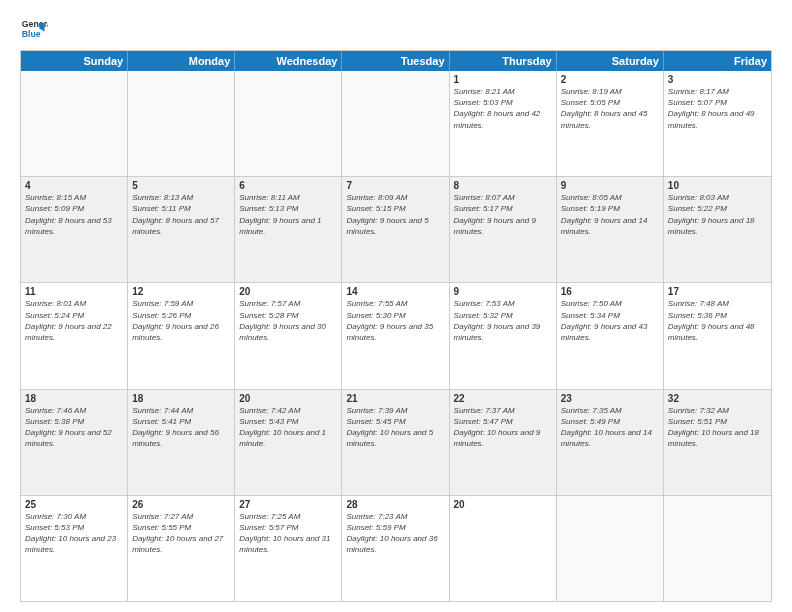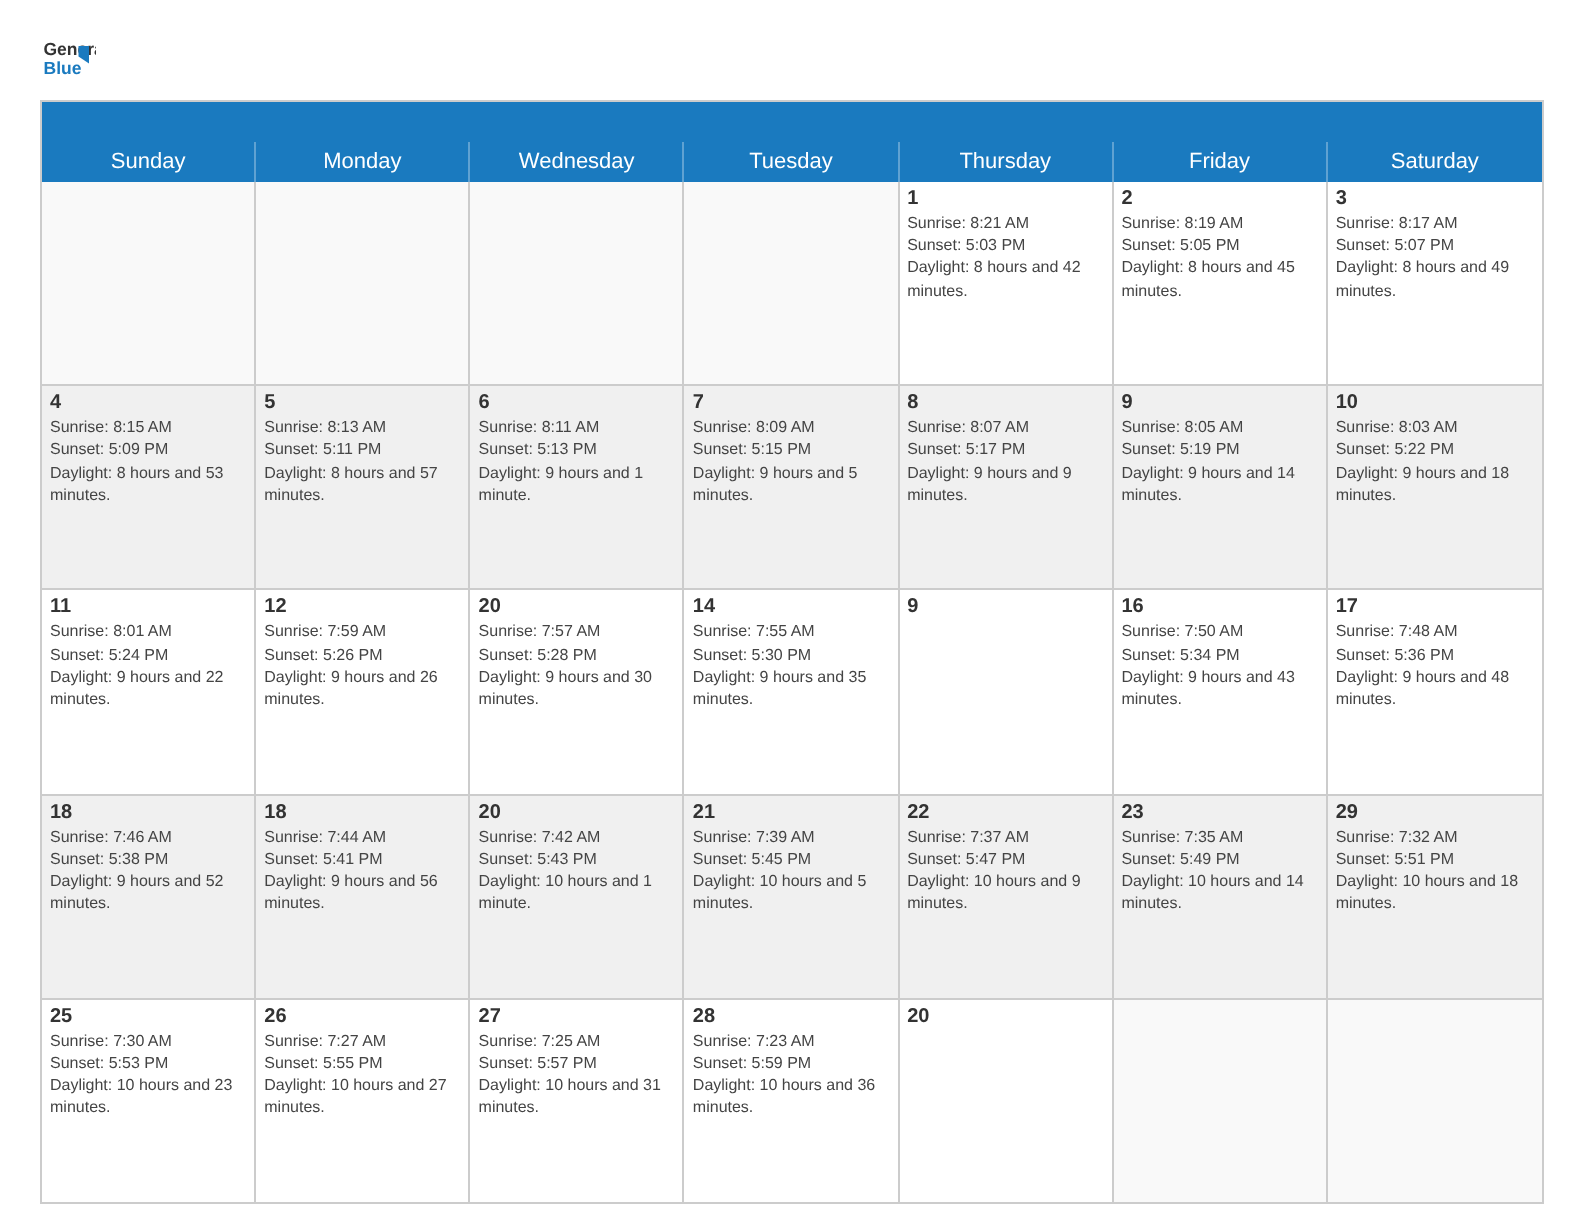--- a/index.html
+++ b/index.html
@@ -53,25 +53,24 @@
       border: 1px solid #ccc;
     }
     .cal-header-row {
       display: grid;
       grid-template-columns: repeat(7, 1fr);
       background: #1a7abf;
     }
     .cal-header-cell {
       color: #fff;
       font-size: 11px;
-      font-weight: normal;
+      font-weight: bold;
       padding: 4px 4px;
-      text-align: center;
+      text-align: right;
       border-right: 1px solid rgba(255,255,255,0.3);
-      margin-top: 20px;
     }
     .cal-header-cell:last-child { border-right: none; }
     .cal-body {
       display: flex;
       flex-direction: column;
       flex: 1;
     }
     .cal-week {
       display: grid;
       grid-template-columns: repeat(7, 1fr);
@@ -92,20 +91,21 @@
     .day-num {
       font-size: 10px;
       font-weight: bold;
       color: #333;
       margin-bottom: 1px;
     }
     .day-info {
       font-size: 8px;
       color: #444;
       line-height: 1.4;
+      font-style: italic;
     }
     .shaded {
       background: #f0f0f0;
     }
   </style>
 </head>
 <body>
 
 <div class="page">
   <div class="header">
@@ -127,22 +127,22 @@
     </div>
   </div>
 
   <div class="calendar">
     <div class="cal-header-row">
     <div class="cal-header-cell">Sunday</div>
         <div class="cal-header-cell">Monday</div>
         <div class="cal-header-cell">Wednesday</div>
         <div class="cal-header-cell">Tuesday</div>
         <div class="cal-header-cell">Thursday</div>
+        <div class="cal-header-cell">Saturday</div>
         <div class="cal-header-cell">Friday</div>
-        <div class="cal-header-cell">Saturday</div>
       </div>
     <div class="cal-body">
     <div class="cal-week">
           <div class="cal-cell empty"></div>
           <div class="cal-cell empty"></div>
           <div class="cal-cell empty"></div>
           <div class="cal-cell empty"></div>
           <div class="cal-cell">
             <div class="day-num">1</div>
             <div class="day-info">Sunrise: 8:21 AM<br>Sunset: 5:03 PM<br>Daylight: 8 hours and 42 minutes.</div>
@@ -198,20 +198,21 @@
           <div class="cal-cell">
             <div class="day-num">20</div>
             <div class="day-info">Sunrise: 7:57 AM<br>Sunset: 5:28 PM<br>Daylight: 9 hours and 30 minutes.</div>
           </div>
           <div class="cal-cell">
             <div class="day-num">14</div>
             <div class="day-info">Sunrise: 7:55 AM<br>Sunset: 5:30 PM<br>Daylight: 9 hours and 35 minutes.</div>
           </div>
           <div class="cal-cell">
             <div class="day-num">9</div>
+            <div class="day-info">Sunrise: 7:53 AM<br>Sunset: 5:32 PM<br>Daylight: 9 hours and 39 minutes.</div>
           </div>
           <div class="cal-cell">
             <div class="day-num">16</div>
             <div class="day-info">Sunrise: 7:50 AM<br>Sunset: 5:34 PM<br>Daylight: 9 hours and 43 minutes.</div>
           </div>
           <div class="cal-cell">
             <div class="day-num">17</div>
             <div class="day-info">Sunrise: 7:48 AM<br>Sunset: 5:36 PM<br>Daylight: 9 hours and 48 minutes.</div>
           </div>
         </div>
@@ -234,21 +235,21 @@
           </div>
           <div class="cal-cell shaded">
             <div class="day-num">22</div>
             <div class="day-info">Sunrise: 7:37 AM<br>Sunset: 5:47 PM<br>Daylight: 10 hours and 9 minutes.</div>
           </div>
           <div class="cal-cell shaded">
             <div class="day-num">23</div>
             <div class="day-info">Sunrise: 7:35 AM<br>Sunset: 5:49 PM<br>Daylight: 10 hours and 14 minutes.</div>
           </div>
           <div class="cal-cell shaded">
-            <div class="day-num">29</div>
+            <div class="day-num">32</div>
             <div class="day-info">Sunrise: 7:32 AM<br>Sunset: 5:51 PM<br>Daylight: 10 hours and 18 minutes.</div>
           </div>
         </div>
         <div class="cal-week">
           <div class="cal-cell">
             <div class="day-num">25</div>
             <div class="day-info">Sunrise: 7:30 AM<br>Sunset: 5:53 PM<br>Daylight: 10 hours and 23 minutes.</div>
           </div>
           <div class="cal-cell">
             <div class="day-num">26</div>

